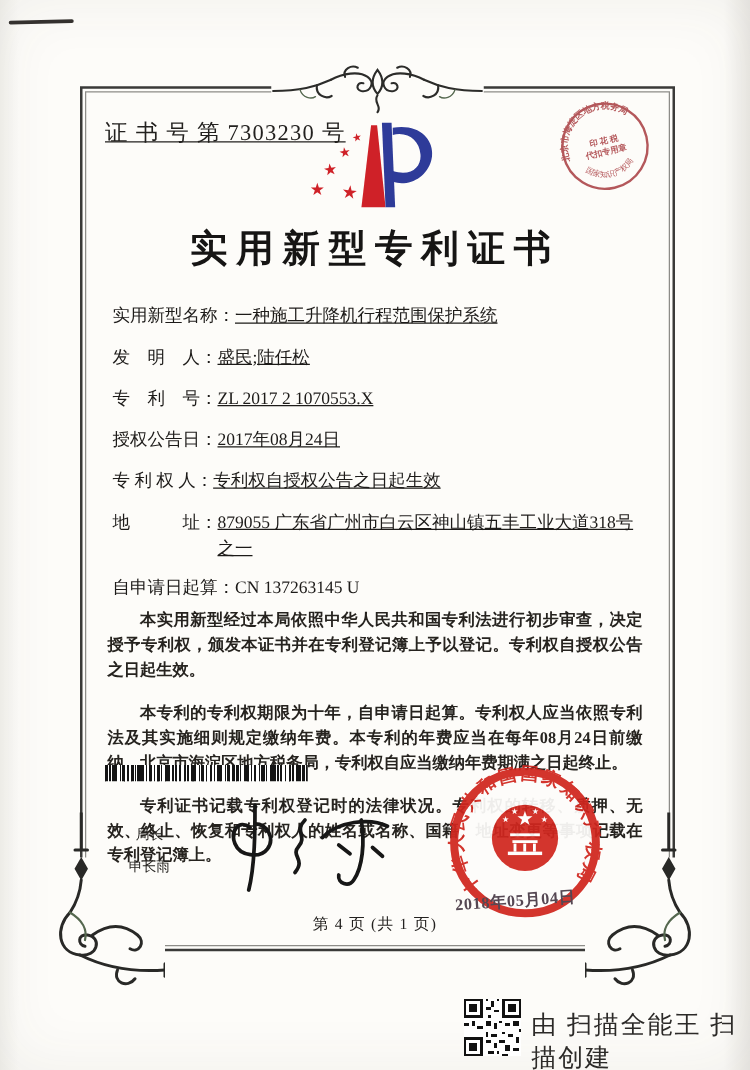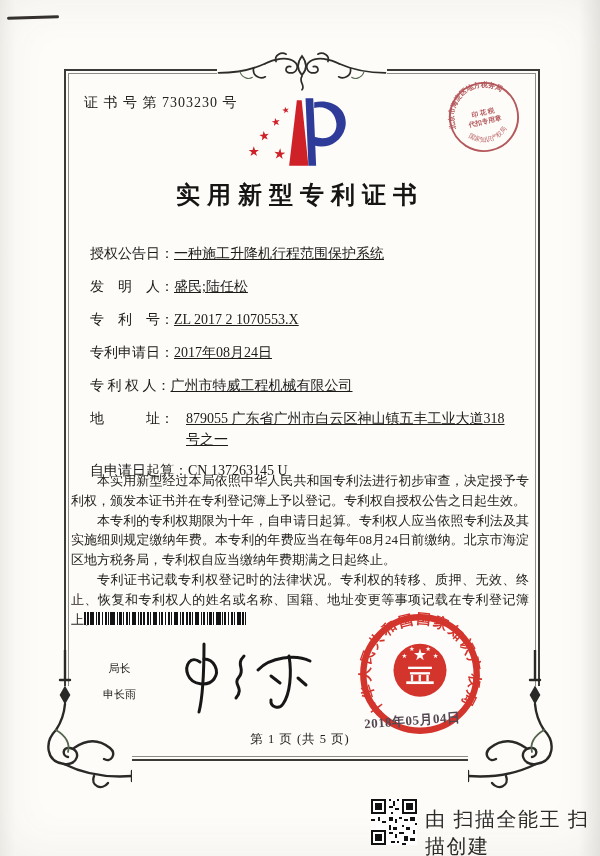--- a/index.html
+++ b/index.html
@@ -31,48 +31,48 @@
     background:#fdfcf9;display:flex;align-items:center;justify-content:center;
   }
   .flourish{
     position:absolute;width:94px;height:142px;
   }
   .flourish.bl{left:38px;top:650px;}
   .flourish.br{left:468px;top:650px;transform:scaleX(-1);}
   
   .cert-number{
     position:absolute;left:84px;top:94px;
-    font-size:14px;color:#23211f;letter-spacing:1px;
+    font-size:18px;color:#23211f;letter-spacing:1px;text-decoration:underline;
   }
   .logo{position:absolute;left:240px;top:94px;width:106px;height:76px;}
   .tax-stamp{
     position:absolute;left:441px;top:80px;width:86px;height:74px;
     transform:rotate(-13deg);opacity:.85;
   }
   .doc-title{
     position:absolute;left:0;right:0;top:179px;text-align:center;
-    font-size:24px;font-weight:600;color:#161514;letter-spacing:7px;
+    font-size:30px;font-weight:600;color:#161514;letter-spacing:7px;
   }
   
   .fields{
     position:absolute;left:90px;top:243px;width:428px;
     font-size:14px;color:#1d1b19;
   }
   .field-row{display:flex;line-height:21px;margin-bottom:12px;}
   .field-row .lbl{white-space:pre;flex:none;}
   .field-row .val{flex:1;text-decoration:underline;}
-  .field-row.addr{margin-bottom:0;gap:12px;}
+  .field-row.addr{margin-bottom:0;}
   .grant-row{display:flex;justify-content:space-between;line-height:21px;margin-top:10px;}
   
   .body-text{
     position:absolute;left:71px;top:471px;width:458px;
     font-size:13px;line-height:19.8px;color:#26231f;
     text-align:justify;
   }
-  .body-text p{margin:0;text-indent:2em;}
+  .body-text p{margin:15px;text-indent:2em;font-weight:bold;}
   
   .barcode{
     position:absolute;left:84px;top:612px;width:162px;height:13px;
     background-color:#fff;
     background-image:
       repeating-linear-gradient(90deg,#141414 0 1px,rgba(0,0,0,0) 1px 3px),
       repeating-linear-gradient(90deg,#141414 0 2px,rgba(0,0,0,0) 2px 7px),
       repeating-linear-gradient(90deg,rgba(0,0,0,0) 0 4px,#141414 4px 5px,rgba(0,0,0,0) 5px 11px);
   }
   .signer{
@@ -193,38 +193,38 @@
       </text>
       <text x="50" y="47" font-size="9" fill="#a83c40" text-anchor="middle" font-weight="bold">印 花 税</text>
       <text x="50" y="59" font-size="9" fill="#a83c40" text-anchor="middle" font-weight="bold">代扣专用章</text>
     </svg>
   </div>
 
   <div class="doc-title">实用新型专利证书</div>
 
   <div class="fields">
     <div class="field-row">
-      <span class="lbl">授权公告日：</span>
+      <span class="lbl">实用新型名称：</span>
       <span class="val">一种施工升降机行程范围保护系统</span>
     </div>
     <div class="field-row">
       <span class="lbl">发　明　人：</span>
       <span class="val">盛民;陆任松</span>
     </div>
     <div class="field-row">
       <span class="lbl">专　利　号：</span>
       <span class="val">ZL 2017 2 1070553.X</span>
     </div>
     <div class="field-row">
-      <span class="lbl">专利申请日：</span>
+      <span class="lbl">授权公告日：</span>
       <span class="val">2017年08月24日</span>
     </div>
     <div class="field-row">
       <span class="lbl">专 利 权 人：</span>
-      <span class="val">广州市特威工程机械有限公司</span>
+      <span class="val">专利权自授权公告之日起生效</span>
     </div>
     <div class="field-row addr">
       <span class="lbl">地　　　址：</span>
       <span class="val">879055 广东省广州市白云区神山镇五丰工业大道318号之一</span>
     </div>
     <div class="grant-row">
       <span><span>自申请日起算：</span><span>CN 137263145 U</span></span>
     </div>
   </div>
 
@@ -274,21 +274,21 @@
       <rect x="59" y="68" width="22" height="2.5" fill="#fff"></rect>
       <rect x="55" y="78" width="30" height="3" fill="#fff"></rect>
       <rect x="60" y="71" width="2.5" height="7" fill="#fff"></rect>
       <rect x="68.5" y="71" width="2.5" height="7" fill="#fff"></rect>
       <rect x="77" y="71" width="2.5" height="7" fill="#fff"></rect>
     </svg>
   </div>
 
   <div class="seal-date">2018年05月04日</div>
 
-  <div class="page-indicator">第 1 页 (共 5 页)</div>
+  <div class="page-indicator">第 4 页 (共 1 页)</div>
 
   <div class="qr">
     <svg width="46" height="46" viewBox="0 0 21 21" shape-rendering="crispEdges">
       <rect width="21" height="21" fill="#fff"></rect>
       <g fill="#111">
         <rect x="0" y="0" width="7" height="7"></rect>
           <rect x="14" y="0" width="7" height="7"></rect>
           <rect x="0" y="14" width="7" height="7"></rect>
       </g>
       <g fill="#fff">

